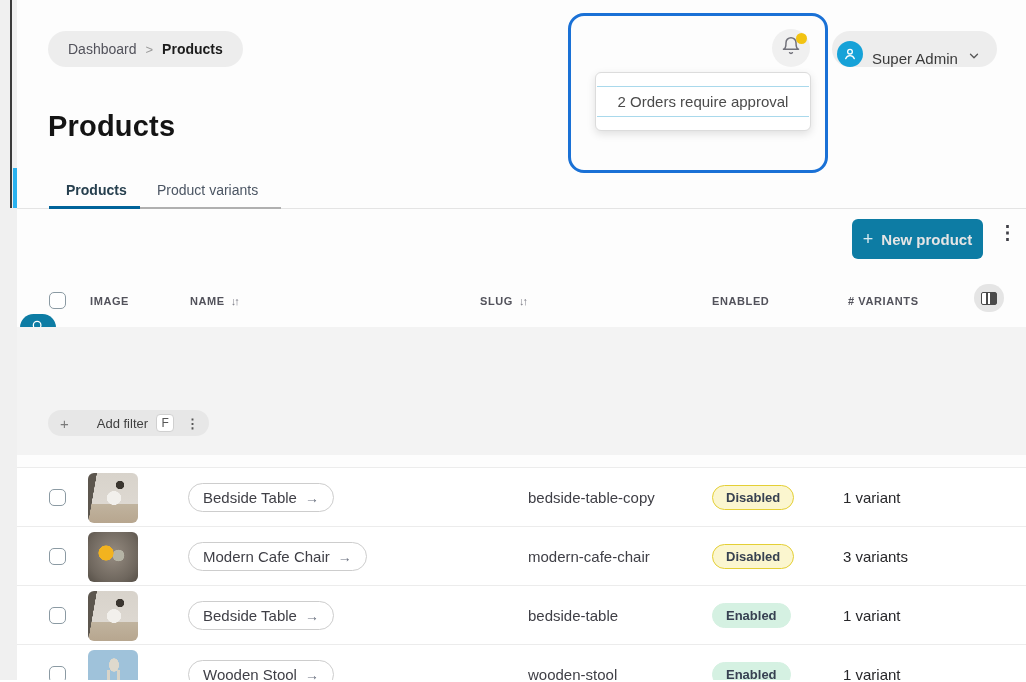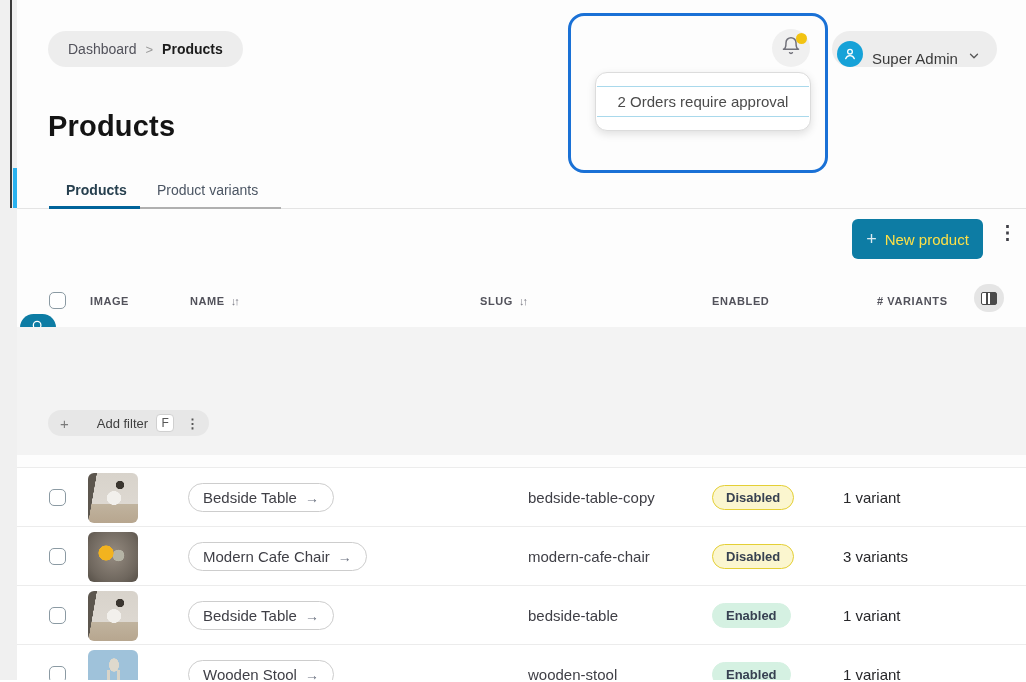--- a/index.html
+++ b/index.html
@@ -21,43 +21,43 @@
   .bell-dot { position:absolute; left:24px; top:4px; width:11px; height:11px; border-radius:50%; background:#f2c313; }
 
   .user-pill { position:absolute; left:832px; top:31px; height:36px; padding:0 16px 0 5px; background:#ededed; border-radius:18px; display:flex; align-items:flex-end; gap:9px; }
   .avatar { width:26px; height:26px; border-radius:50%; background:#16a2d8; display:flex; align-items:center; justify-content:center; }
   .user-name { font-size:15px; color:#3a3a3a; }
 
   
   .hl-box { position:absolute; left:568px; top:13px; width:260px; height:160px; border:3px solid #1a71d6; border-radius:16px; }
 
   
-  .notif-popup { position:absolute; left:595px; top:72px; width:216px; background:#fff; border:1px solid #dcdcdc; border-radius:12px; box-shadow:0 3px 8px rgba(0,0,0,.12); padding:13px 1px; }
+  .notif-popup { position:absolute; left:595px; top:72px; width:216px; background:#fff; border:1px solid #dcdcdc; border-radius:6px; box-shadow:0 3px 8px rgba(0,0,0,.12); padding:13px 1px; }
   .notif-item { border-top:1px solid #a9d9ec; border-bottom:1px solid #a9d9ec; height:31px; display:flex; align-items:center; justify-content:center; font-size:15px; color:#4b4b4b; background:#fff; }
 
   .page-title { position:absolute; left:48px; top:110px; font-size:29px; font-weight:700; color:#141414; letter-spacing:.2px; }
 
   
   .tabs-border { position:absolute; left:17px; top:208px; width:1009px; height:1px; background:#e4e4e4; }
   .tab-products { position:absolute; left:66px; top:182px; font-size:14px; font-weight:600; color:#27404f; }
   .tab-variants { position:absolute; left:157px; top:182px; font-size:14px; color:#4b5563; }
   .tab-underline-active { position:absolute; left:49px; top:206px; width:91px; height:3px; background:#00639a; }
   .tab-underline-hover { position:absolute; left:140px; top:207px; width:141px; height:2px; background:#b0b0b0; }
 
   
   .new-product-btn { position:absolute; left:852px; top:219px; width:131px; height:40px; background:#0d7ca4; border:none; border-radius:6px; display:flex; align-items:center; justify-content:center; gap:8px; cursor:pointer; }
   .new-product-btn .plus { color:rgba(255,255,255,.85); font-size:18px; font-weight:400; }
-  .new-product-btn .lbl { color:#fde047; font-size:15px; font-weight:400; }
+  .new-product-btn .lbl { color:#e5e5e5; font-size:15px; font-weight:700; }
   .toolbar-dots { position:absolute; left:998px; top:226px; width:18px; font-size:19px; font-weight:700; color:#3f3f46; text-align:center; letter-spacing:0; line-height:13px; }
 
   
   .th-check { position:absolute; left:49px; top:292px; width:17px; height:17px; border:1.5px solid #8b9aa3; border-radius:5px; background:#fff; }
   .th { position:absolute; top:295px; font-size:11px; font-weight:700; color:#52525b; letter-spacing:.6px; display:flex; gap:6px; align-items:center; }
   .th .sort { font-size:11px; color:#7b7b85; font-weight:400; letter-spacing:-2px; }
-  .th-image { left:90px; } .th-name { left:190px; } .th-slug { left:480px; } .th-enabled { left:712px; } .th-variants { left:877px; }
+  .th-image { left:90px; } .th-name { left:190px; } .th-slug { left:480px; } .th-enabled { left:712px; } .th-variants { left:848px; }
   .cols-pill { position:absolute; left:974px; top:284px; width:30px; height:28px; background:#e5e5e5; border-radius:14px; display:flex; align-items:center; justify-content:center; }
   .cols-icon { width:16px; height:13px; border:1.5px solid #4a4a4a; border-radius:2px; position:relative; background:#fff; }
   .cols-icon::after { content:""; position:absolute; right:0; top:0; width:6px; height:100%; background:#4a4a4a; }
   .cols-icon::before { content:""; position:absolute; left:4px; top:0; width:1.5px; height:100%; background:#4a4a4a; }
 
   
   .search-toggle { position:absolute; left:20px; top:314px; width:36px; height:27px; border-radius:14px; background:#0d7ca4; display:flex; align-items:center; justify-content:center; }
 
   
   .panel { position:absolute; left:17px; top:327px; width:1009px; height:128px; background:#f3f3f3; }

